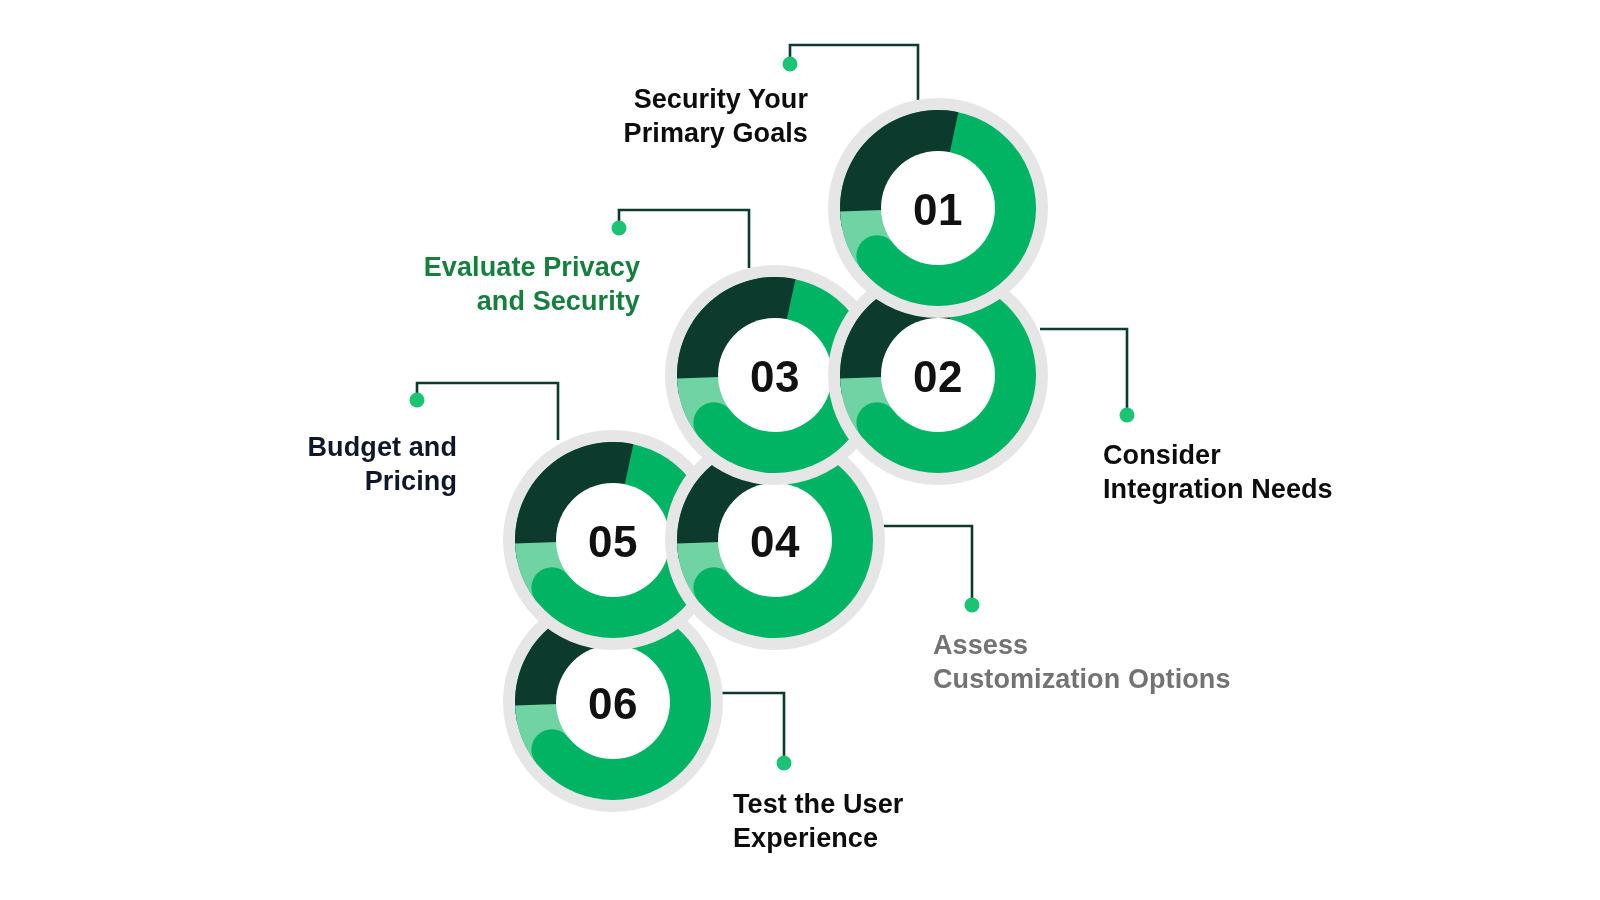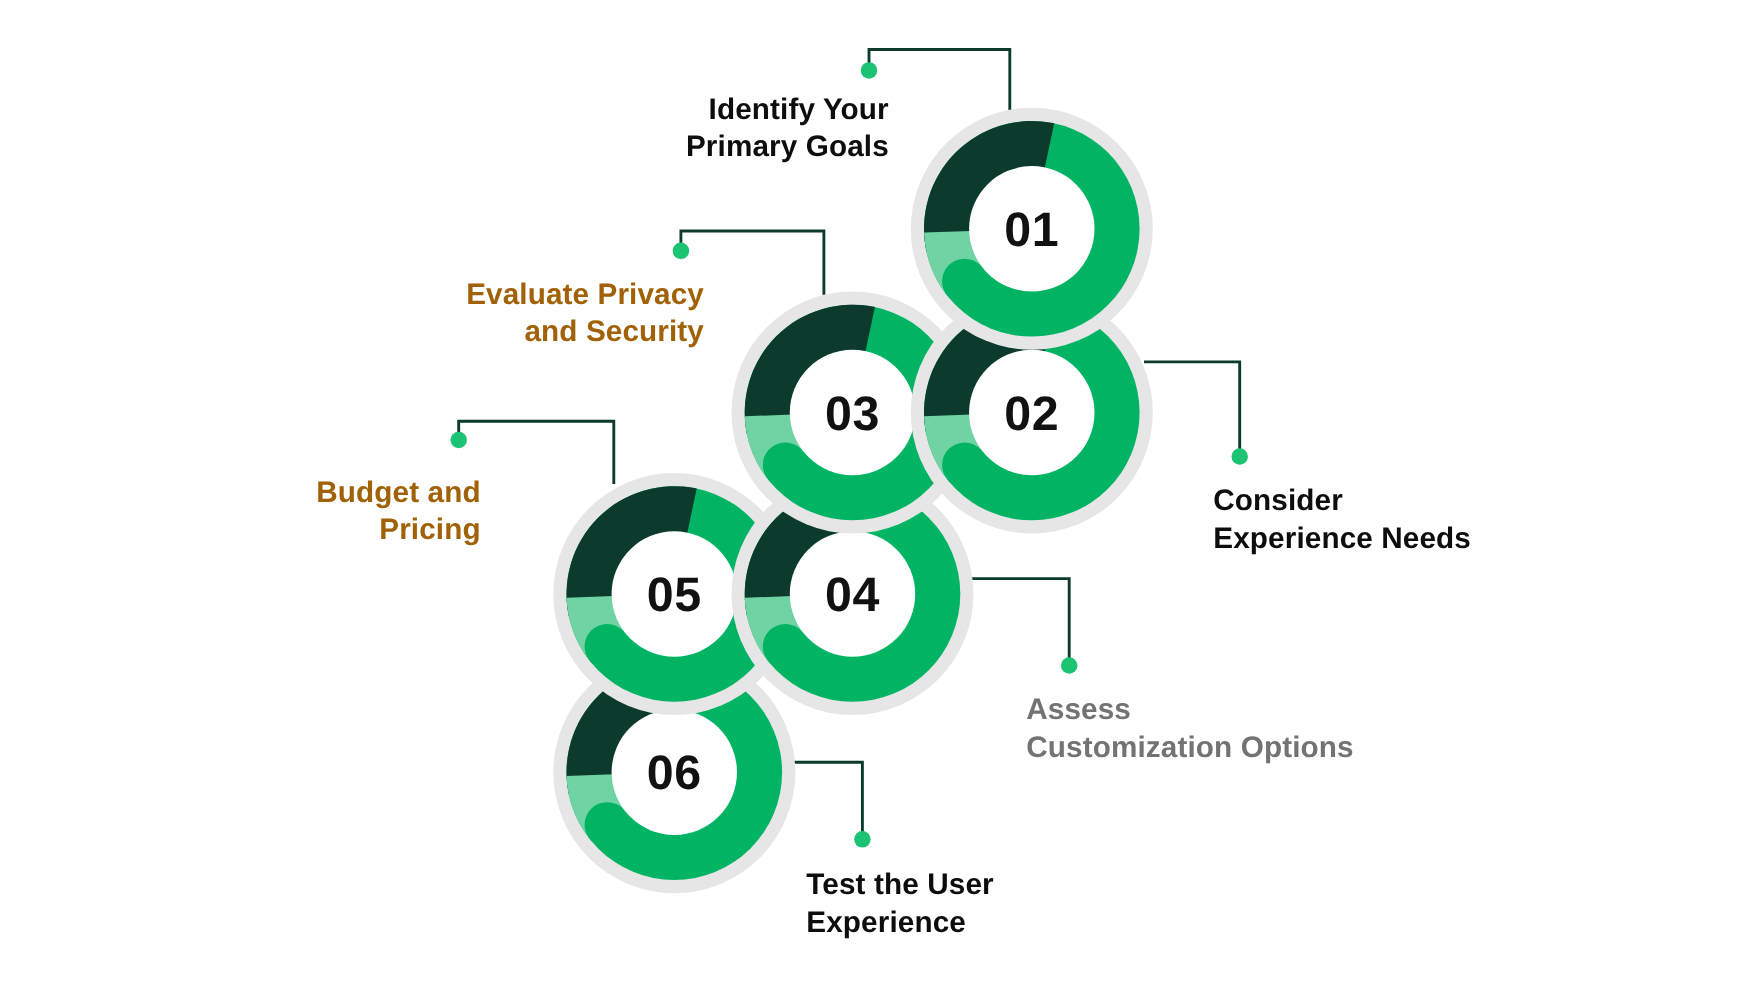--- a/index.html
+++ b/index.html
@@ -145,27 +145,27 @@
         <circle cx="790" cy="64" r="7.5" fill="#1BC472"></circle>
         <circle cx="1127" cy="415" r="7.5" fill="#1BC472"></circle>
         <circle cx="619" cy="228" r="7.5" fill="#1BC472"></circle>
         <circle cx="972" cy="605" r="7.5" fill="#1BC472"></circle>
         <circle cx="417" cy="400" r="7.5" fill="#1BC472"></circle>
         <circle cx="784" cy="763" r="7.5" fill="#1BC472"></circle>
       </g>
   </svg>
 
   <div id="labels-layer">
-      <div class="label right-aligned" style="left: 430px; top: 82px; width: 378px; color: rgb(13, 13, 13);">Identify Your
+      <div class="label right-aligned" style="left: 430px; top: 82px; width: 378px; color: rgb(13, 13, 13);">Security Your
 Primary Goals</div>
       <div class="label left-aligned" style="left: 1103px; top: 438px; width: 420px; color: rgb(13, 13, 13);">Consider
-Experience Needs</div>
-      <div class="label right-aligned" style="left: 262px; top: 250px; width: 378px; color: #a16207;">Evaluate Privacy
+Integration Needs</div>
+      <div class="label right-aligned" style="left: 262px; top: 250px; width: 378px; color: #15803d;">Evaluate Privacy
 and Security</div>
       <div class="label left-aligned" style="left: 933px; top: 628px; width: 420px; color: #737373;">Assess
 Customization Options</div>
-      <div class="label right-aligned" style="left: 92px; top: 430px; width: 345px; color: #a16207;">Budget and
+      <div class="label right-aligned" style="left: 112px; top: 430px; width: 345px; color: #0f172a;">Budget and
 Pricing</div>
       <div class="label left-aligned" style="left: 733px; top: 787px; width: 380px; color: rgb(13, 13, 13);">Test the User
 Experience</div>
     </div>
 
 </div>
 
 </body></html>

